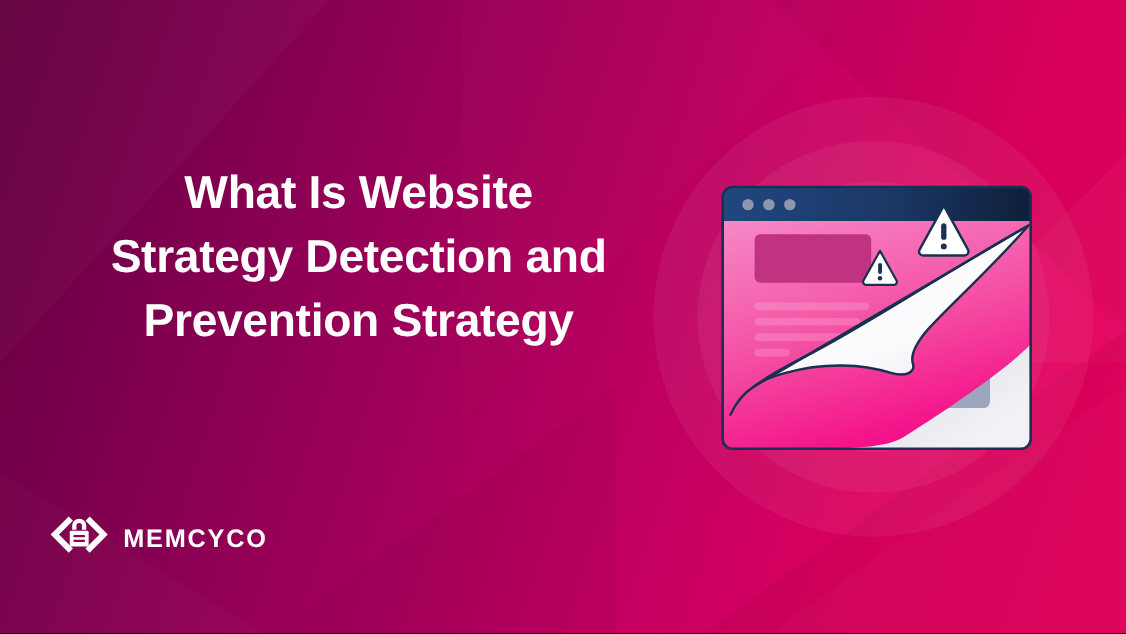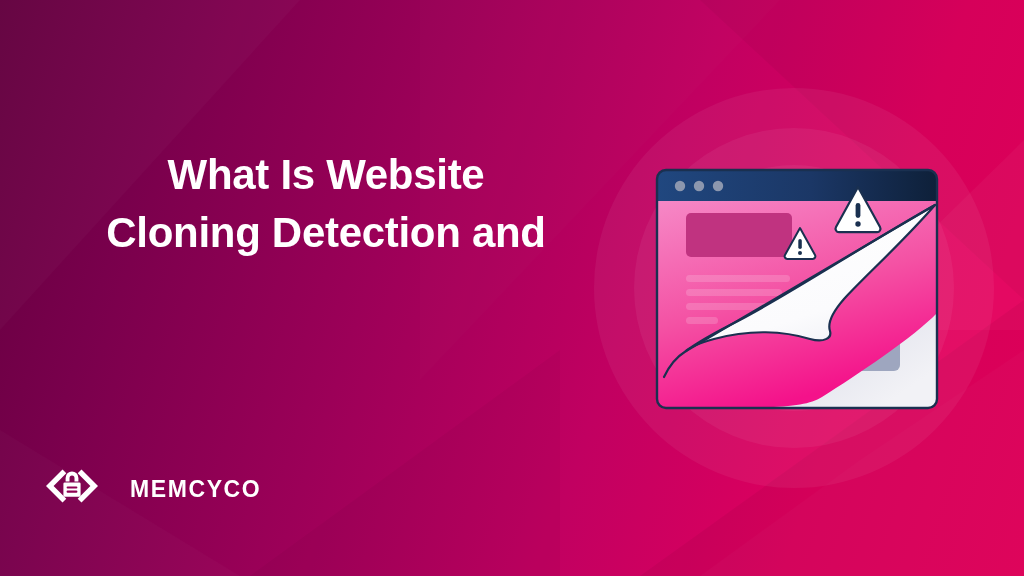--- a/index.html
+++ b/index.html
@@ -68,21 +68,21 @@
   }
   .headline .line { display: block; white-space: nowrap; }
 
   
   .logo {
     position: absolute;
     left: 46px;
     top: 463px;
     display: flex;
     align-items: center;
-    gap: 32px;
+    gap: 14px;
   }
   .logo-mark { width: 52px; height: 52px; display: block; }
   .logo-word {
     color: #ffffff;
     font-size: 23px;
     font-weight: 700;
     letter-spacing: 1.6px;
   }
 
   
@@ -112,21 +112,22 @@
       <polygon points="860,460 1024,350 1024,576 700,576" fill="#ffffff" opacity="0.018"></polygon>
     </svg>
   </div>
 
   <div class="glow glow-outer"></div>
   <div class="glow glow-mid"></div>
   <div class="glow glow-inner"></div>
 
   <h1 class="headline">
     <span class="line">What Is Website</span>
-    <span class="line">Cloning Detection and</span>
+    <span class="line">Strategy Detection and</span>
+    <span class="line">Prevention Strategy</span>
   </h1>
 
   <div class="logo">
     <span class="logo-mark-wrap">
       <svg class="logo-mark" viewBox="0 0 52 52" xmlns="http://www.w3.org/2000/svg">
 
         <path d="M16.5 6.5 L20.3 10.3 L7.6 23 L20.3 35.7 L16.5 39.5 L0 23 Z" fill="#ffffff"></path>
 
         <path d="M35.5 6.5 L52 23 L35.5 39.5 L31.7 35.7 L44.4 23 L31.7 10.3 Z" fill="#ffffff"></path>
 

